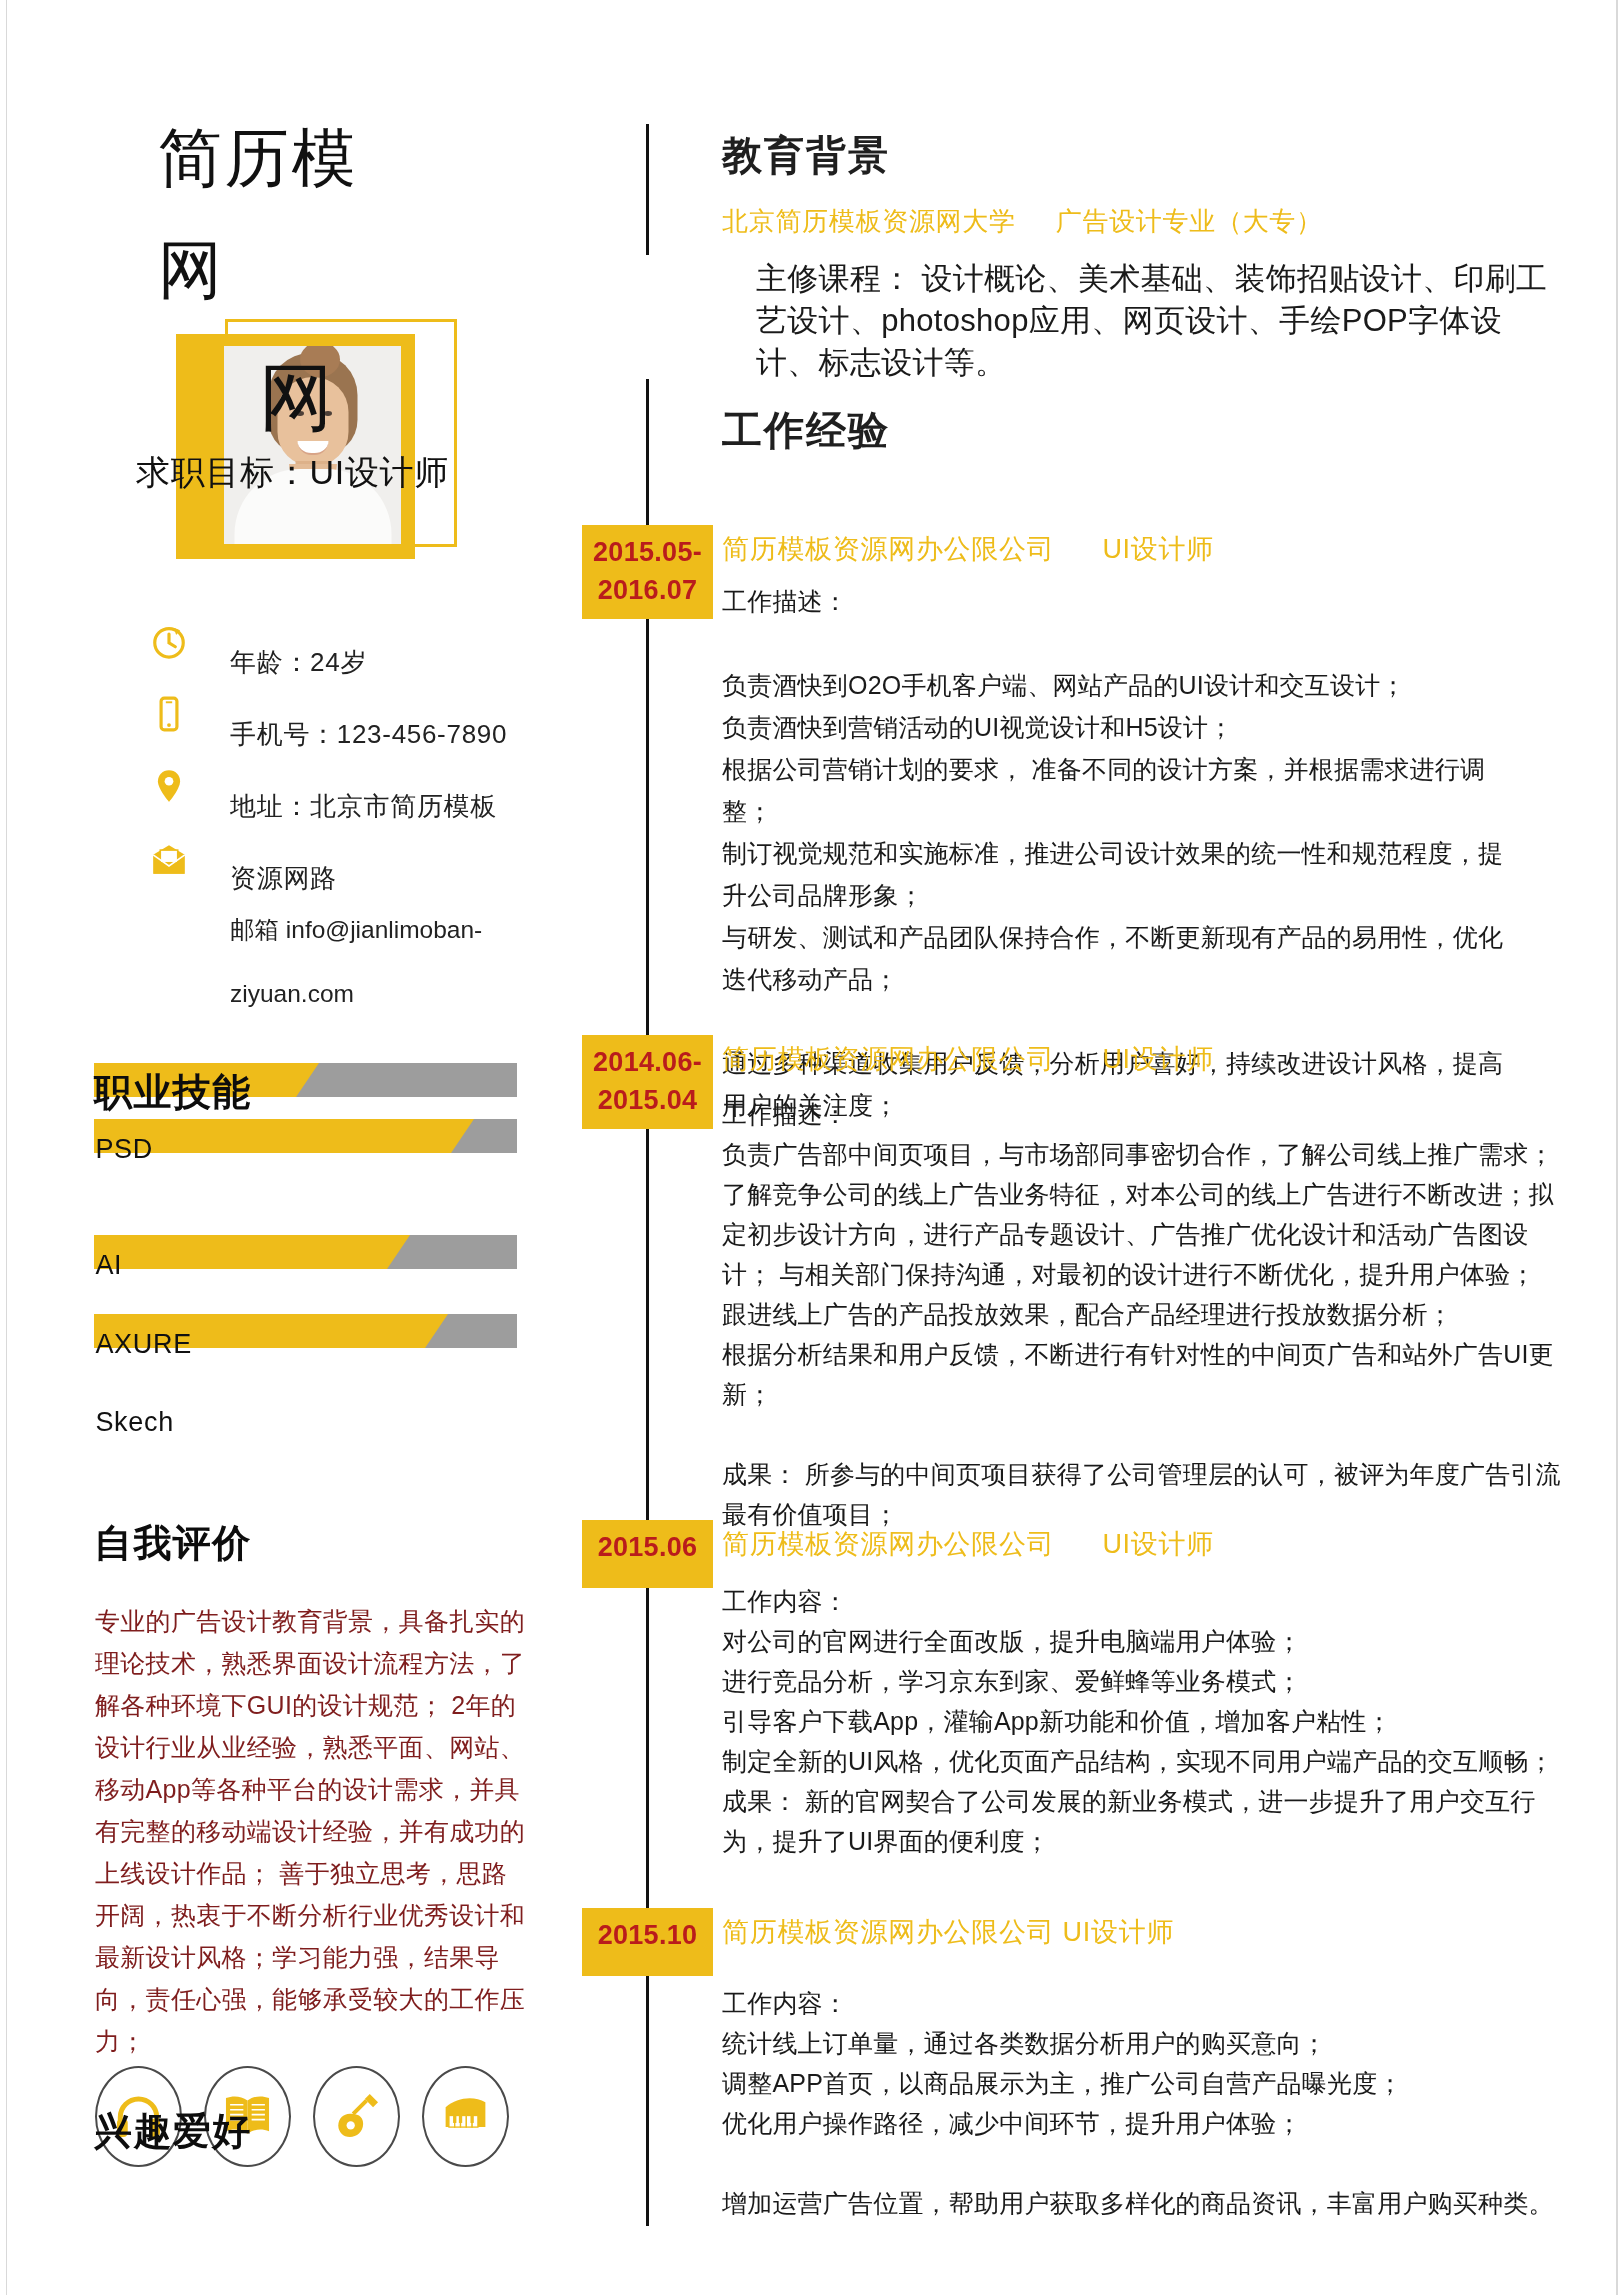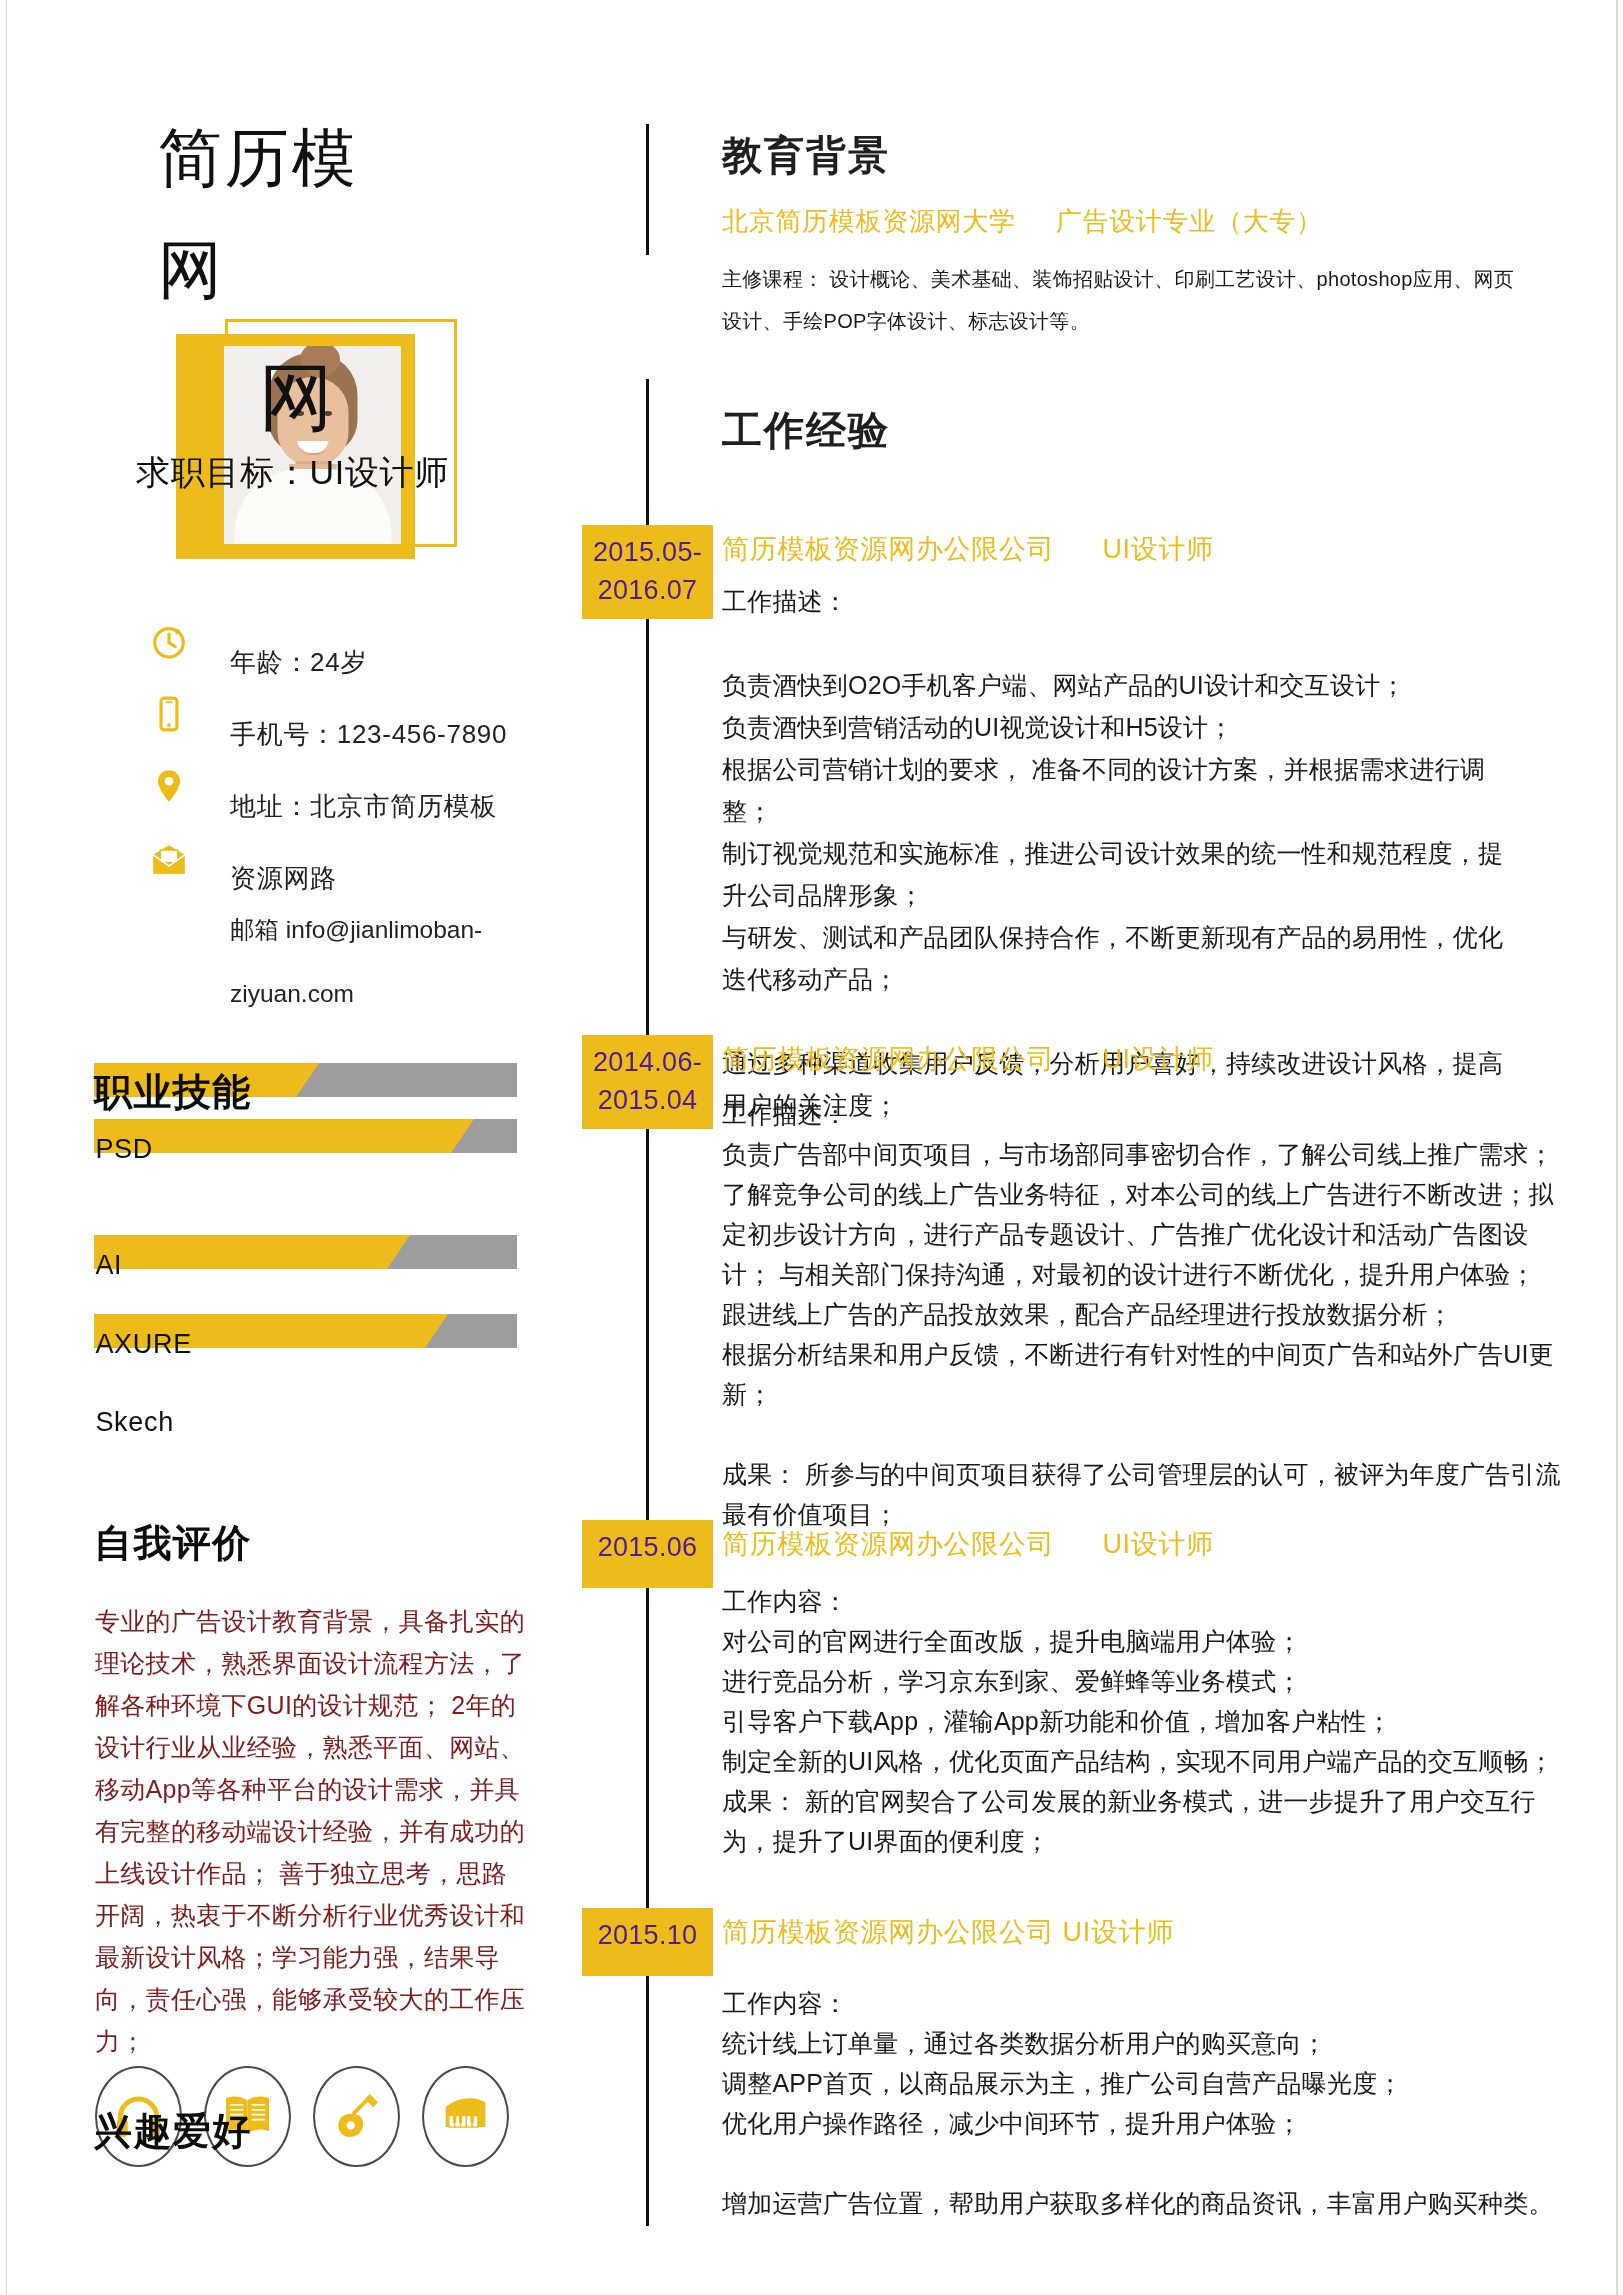--- a/index.html
+++ b/index.html
@@ -170,29 +170,29 @@
   #right-col { position:absolute; left:722px; top:0; width:859px; }
 
   .r-head {
     font-size:40px; font-weight:bold; color:#1f1f1f;
     letter-spacing:2px;
   }
   .edu-line1 {
     font-size:26px; color:#EEBC1A; letter-spacing:0.7px; font-weight:500;
   }
   .edu-body {
-    font-size:20px; line-height:42px; color:#1a1a1a; letter-spacing:0.3px;
+    font-size:31px; line-height:42px; color:#1a1a1a; letter-spacing:0.3px;margin-left:34px;
   }
 
   .exp { position:absolute; left:0; width:901px; }
   .exp .badge {
     position:absolute; left:-140px; top:0;
     width:131px; min-height:68px;
     background:#EEBC1A;
-    font-size:27px; font-weight:normal; color:#4c1d95;
+    font-size:27px; font-weight:bold; color:#b91c1c;
     line-height:38px; text-align:center;
     padding:8.2px 2.7px 9.5px;
     letter-spacing:0.3px;
   }
   .exp .company {
     position:absolute; left:0; top:5.5px;
     font-size:27px; color:#EEBC1A; font-weight:500; letter-spacing:0.7px;
     white-space:nowrap;
   }
   .exp .company .role { margin-left:48px; }

